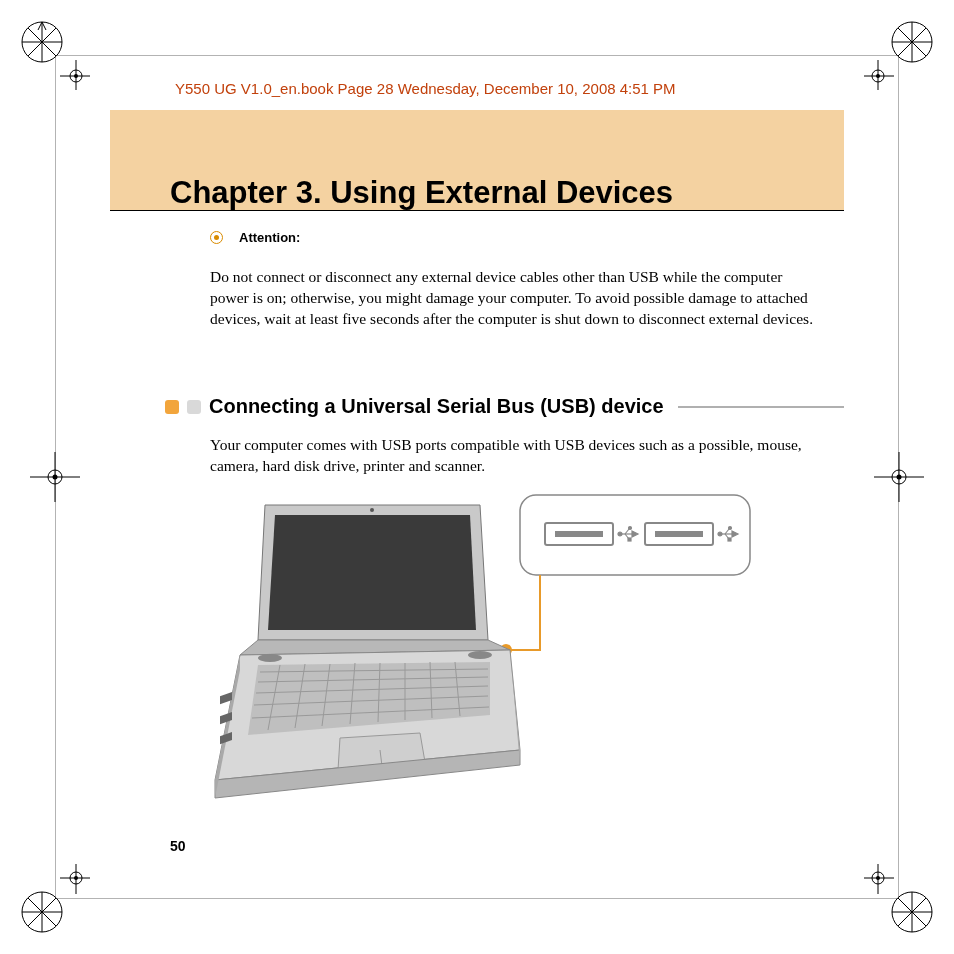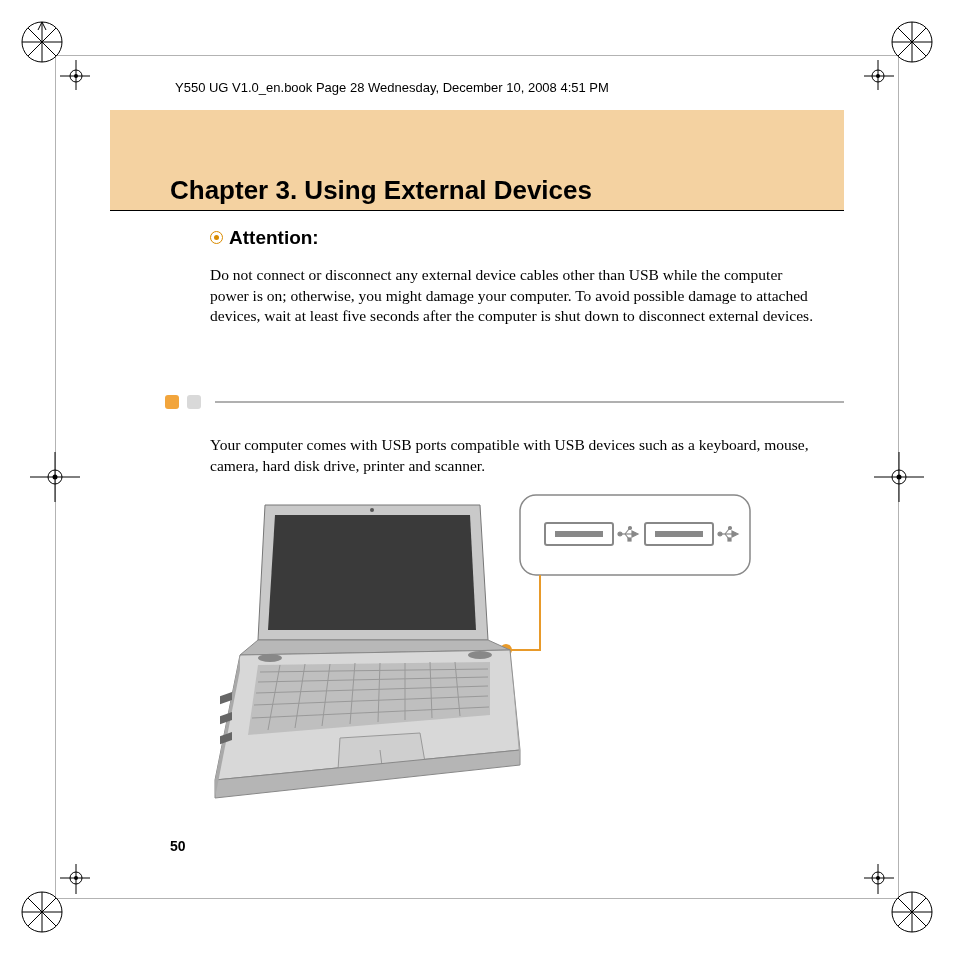--- a/index.html
+++ b/index.html
@@ -23,41 +23,41 @@
   .cm-tr { top: 20px; right: 20px; }
   .cm-bl { bottom: 20px; left: 20px; }
   .cm-br { bottom: 20px; right: 20px; }
   .cm-ml { top: 50%; left: 20px; transform: translateY(-50%); }
   .cm-mr { top: 50%; right: 20px; transform: translateY(-50%); }
 
   .header-line {
     position: absolute;
     top: 80px;
     left: 175px;
-    font-size: 13px;
-    font-family: Arial, Helvetica, sans-serif;
-    color: #000000;
+    font-size: 15px;
+    font-family: Arial, Helvetica, sans-serif;
+    color: #c2410c;
   }
 
   .top-band {
     position: absolute;
     top: 110px;
     left: 110px;
     right: 110px;
     height: 100px;
     background: #f4d2a1;
   }
 
   .chapter-title {
     position: absolute;
     top: 175px;
     left: 170px;
     font-family: Arial, Helvetica, sans-serif;
     font-weight: bold;
-    font-size: 26px;
+    font-size: 31px;
   }
   .chapter-rule {
     position: absolute;
     top: 210px;
     left: 110px;
     right: 110px;
     height: 1px;
     background: #000;
   }
 
@@ -67,25 +67,25 @@
     left: 210px;
     right: 130px;
     font-size: 15.5px;
     line-height: 1.35;
   }
   .intro { margin-bottom: 18px; }
   .attention-block { margin-bottom: 18px; }
   .attn-label {
     font-family: Arial, Helvetica, sans-serif;
     font-weight: bold;
-    font-size: 19px;
+    font-size: 13px;
     display: inline-flex;
     align-items: center;
-    gap: 6px;
-    margin-bottom: 14px;
+    gap: 16px;
+    margin-bottom: 21px;
   }
   .attn-icon {
     width: 11px; height: 11px;
     border: 1.5px solid #d98b00;
     border-radius: 50%;
     display: inline-flex;
     align-items: center;
     justify-content: center;
   }
   .attn-icon::after {
@@ -253,24 +253,25 @@
       <span class="attn-icon"></span>
       <span>Attention:</span>
     </div>
     <div>Do not connect or disconnect any external device cables other than USB while the computer power is on; otherwise, you might damage your computer. To avoid possible damage to attached devices, wait at least five seconds after the computer is shut down to disconnect external devices.</div>
   </div>
 </div>
 
 <div class="section-heading">
   <span class="sq sq1"></span>
   <span class="sq sq2"></span>
+  <span>Connecting a Universal Serial Bus (USB) device</span>
   <span class="trail-line"></span>
 </div>
 
-<div class="section-body">Your computer comes with USB ports compatible with USB devices such as a keyboard, mouse, camera, hard disk drive, printer and scanner.</div>
+<div class="section-body">Your computer comes with USB ports compatible with USB devices such as a possible, mouse, camera, hard disk drive, printer and scanner.</div>
 
 <div class="illustration">
   <svg viewBox="0 0 610 320" width="610" height="320">
 
     <rect x="310" y="5" width="230" height="80" rx="16" fill="#fff" stroke="#888" stroke-width="1.5"></rect>
 
     <rect x="335" y="33" width="68" height="22" rx="2" fill="none" stroke="#888" stroke-width="2"></rect>
     <rect x="345" y="41" width="48" height="6" fill="#888"></rect>
 
     <g stroke="#888" stroke-width="1.2" fill="#888" transform="translate(410,44)">

